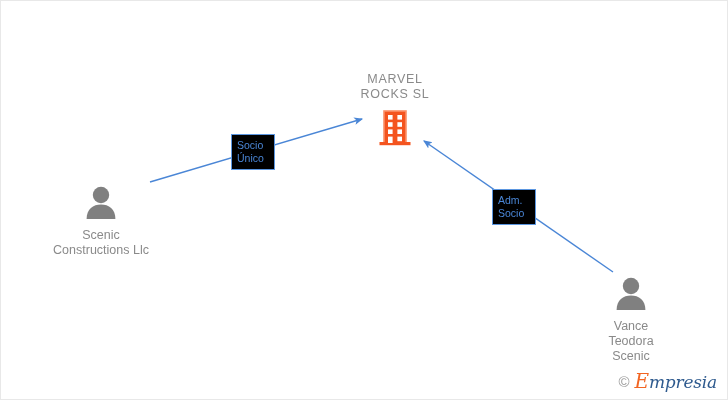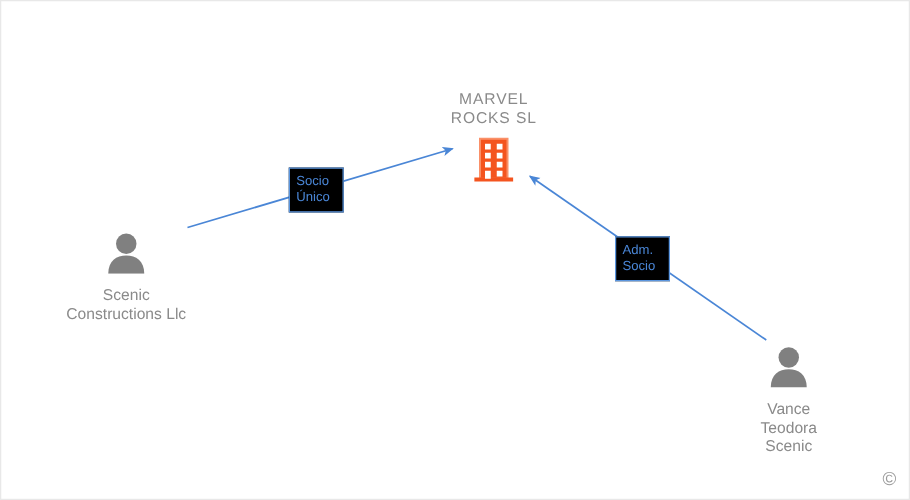--- a/index.html
+++ b/index.html
@@ -180,15 +180,16 @@
   </div>
 
   <div class="rel-box" id="rel-socio">Socio
 Único</div>
 
   <div class="rel-box" id="rel-adm">Adm.
 Socio</div>
 
   <div id="watermark">
     <span class="wm-copy">©</span>
+    <span class="wm-brand"><span class="wm-e">E</span><span>mpresia</span></span>
   </div>
 
 </div>
 
 </body></html>

